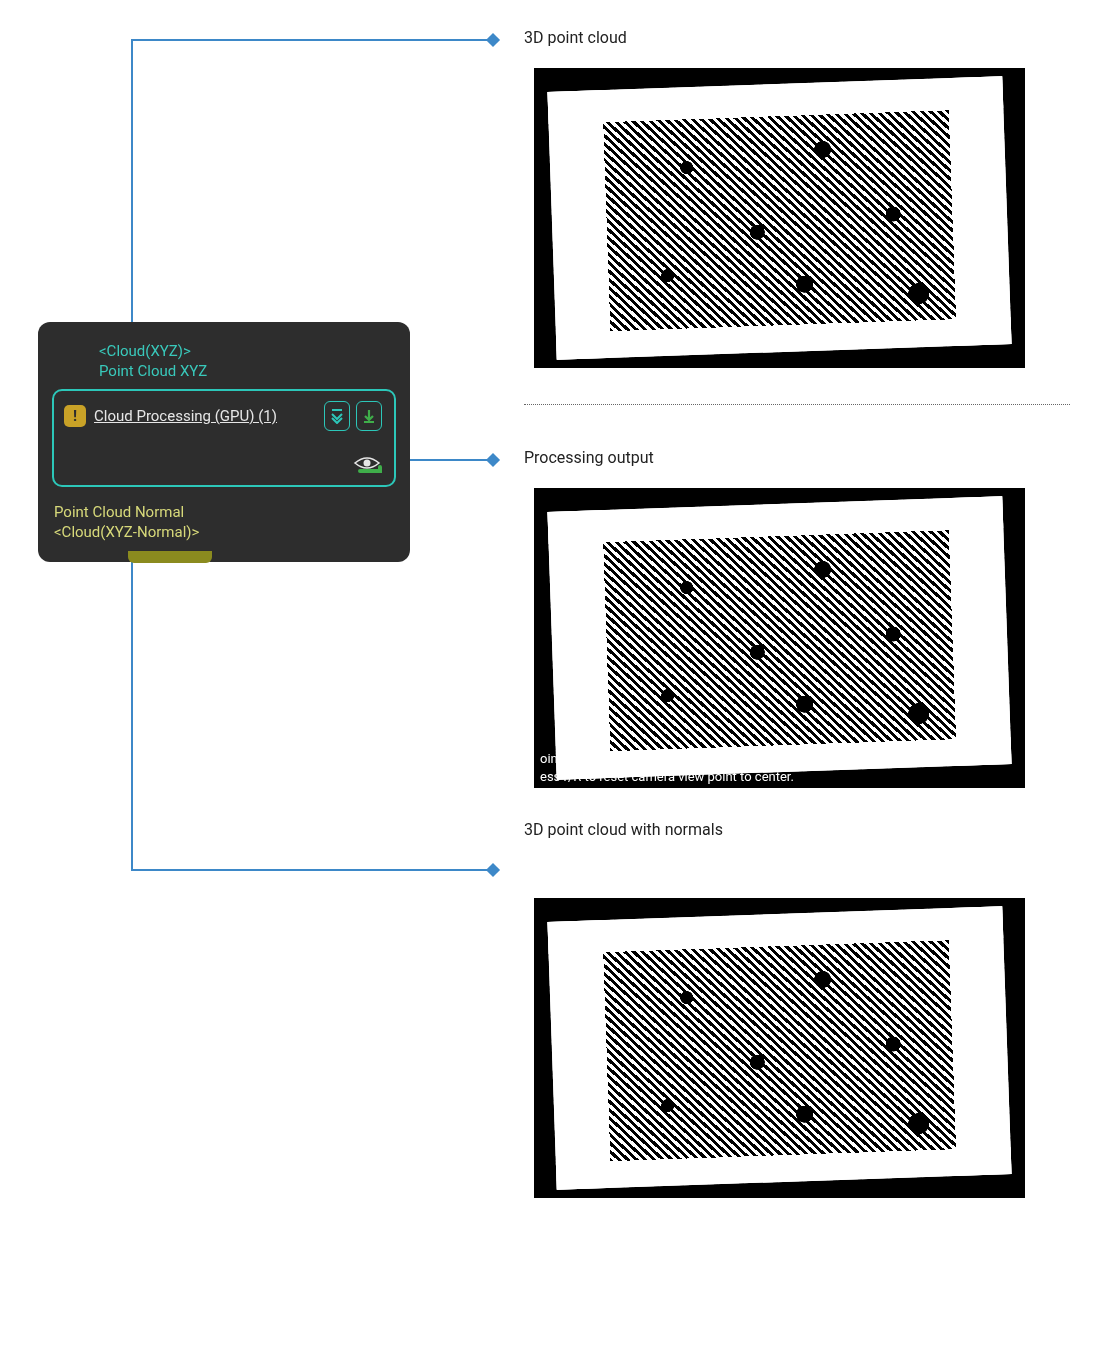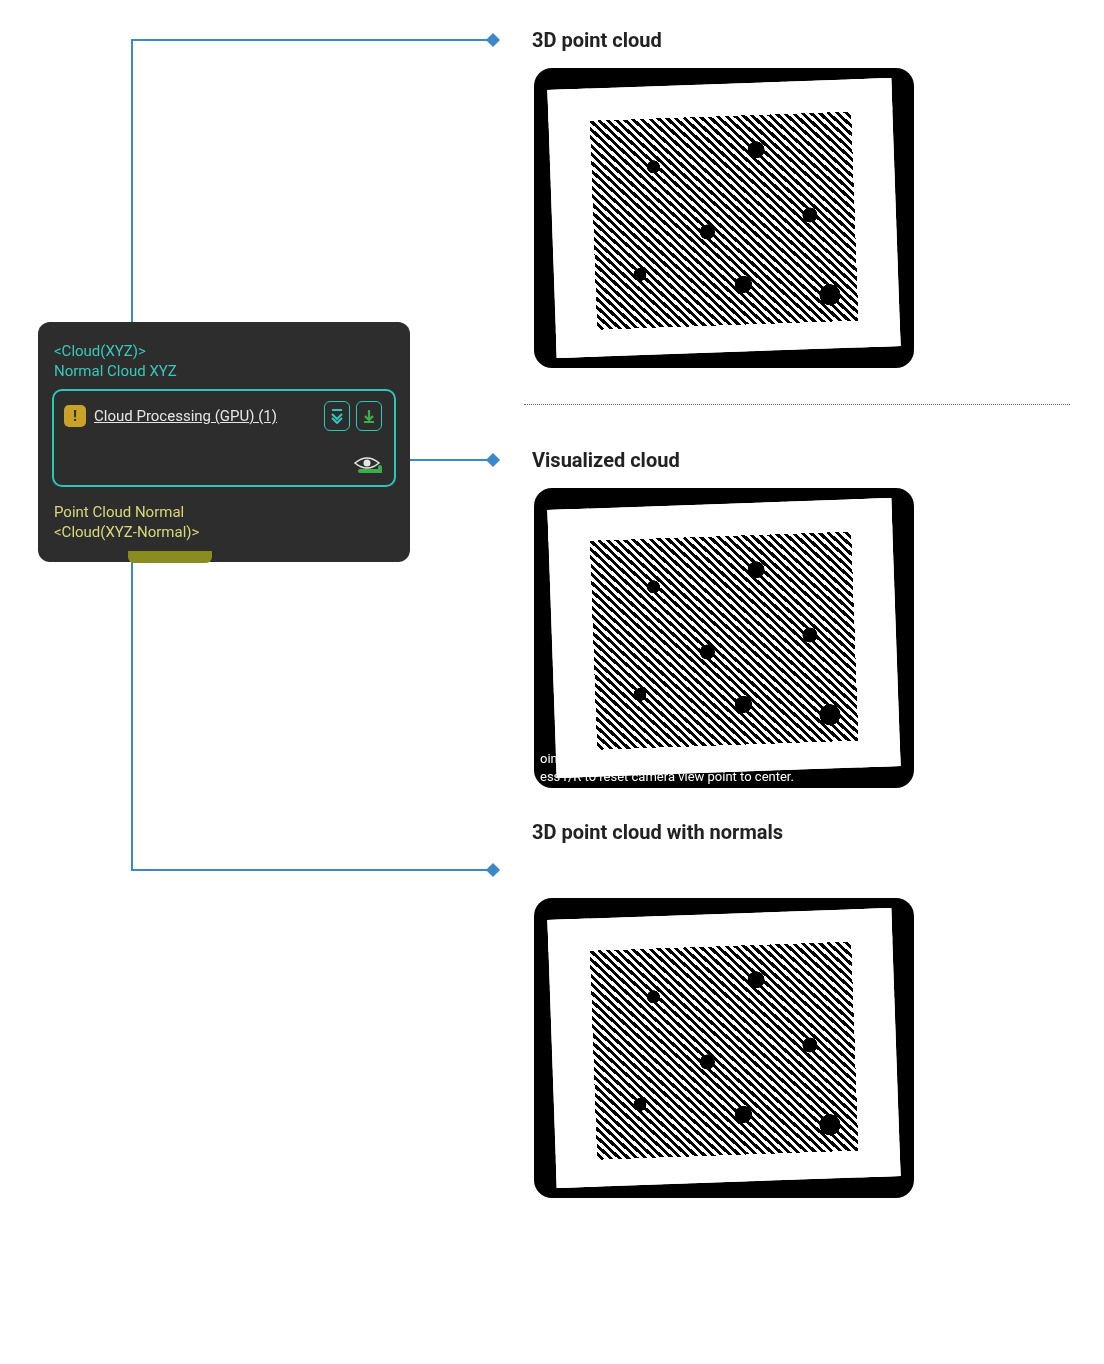--- a/index.html
+++ b/index.html
@@ -17,20 +17,21 @@
   left: 38px;
   top: 322px;
   width: 372px;
   background: #2d2d2d;
   border-radius: 12px;
   padding: 0;
 }
 
 .port-input-block {
   padding: 20px 16px 8px;
+  margin-left: 45px;
 }
 
 .port-label-cyan {
   color: #39c9bb;
   font-size: 15px;
   line-height: 1.3;
 }
 
 .node-body {
   margin: 0 14px 10px;
@@ -121,32 +122,30 @@
 .connector-dot {
   width: 10px;
   height: 10px;
   background: #3d88c8;
   position: absolute;
   transform: rotate(45deg);
 }
 
 .label-title {
   position: absolute;
-  font-size: 20px;
+  font-size: 16px;
   color: #222;
-  font-weight: 700;
-  margin-left: 8px;
+  font-weight: 400;
 }
 
 .preview-box {
   position: absolute;
   background: #000;
-  width: 380px;
+  width: 491px;
   height: 300px;
-  border-radius: 18px;
 }
 
 .pc-texture {
   position: absolute;
   left: 18px;
   top: 16px;
   right: 18px;
   bottom: 16px;
   background:
     radial-gradient(circle at 30% 30%, #000 6px, transparent 7px),
@@ -199,21 +198,21 @@
 <div class="connector-dot" style="left:488px; top:35px;"></div>
 <div class="connector-dot" style="left:488px; top:455px;"></div>
 <div class="connector-dot" style="left:488px; top:865px;"></div>
 
 <div class="connector-dot" style="left:391px; top:455px;"></div>
 
 <div class="node-card">
 
   <div class="port-input-block">
     <div class="port-label-cyan">&lt;Cloud(XYZ)&gt;</div>
-    <div class="port-label-cyan">Normal Cloud XYZ</div>
+    <div class="port-label-cyan">Point Cloud XYZ</div>
   </div>
 
   <div class="node-body">
     <div class="node-title-row">
       <div class="warn-badge">!</div>
       <div class="node-title">Cloud Processing (GPU) (1)</div>
       <div class="action-icons">
         <div class="icon-btn">
           <svg width="14" height="16" viewBox="0 0 14 16">
             <rect x="2" y="1" width="10" height="2" fill="#2cc7b9"></rect>
@@ -241,21 +240,21 @@
   </div>
 
   <div class="port-bottom-block">
     <div class="port-label-olive">Point Cloud Normal</div>
     <div class="port-label-olive">&lt;Cloud(XYZ-Normal)&gt;</div>
     <div class="port-bottom-tab"></div>
   </div>
 </div>
 
 <div class="label-title" style="left:524px; top:28px;">3D point cloud</div>
-<div class="label-title" style="left:524px; top:448px;">Visualized cloud</div>
+<div class="label-title" style="left:524px; top:448px;">Processing output</div>
 <div class="label-title" style="left:524px; top:820px;">3D point cloud with normals</div>
 
 <div class="preview-box" style="left:534px; top:68px;">
   <div class="pc-texture"></div>
 </div>
 
 <div class="dotted-divider" style="left:524px; top:404px; width:546px;"></div>
 
 <div class="preview-box" style="left:534px; top:488px;">
   <div class="pc-texture"></div>

